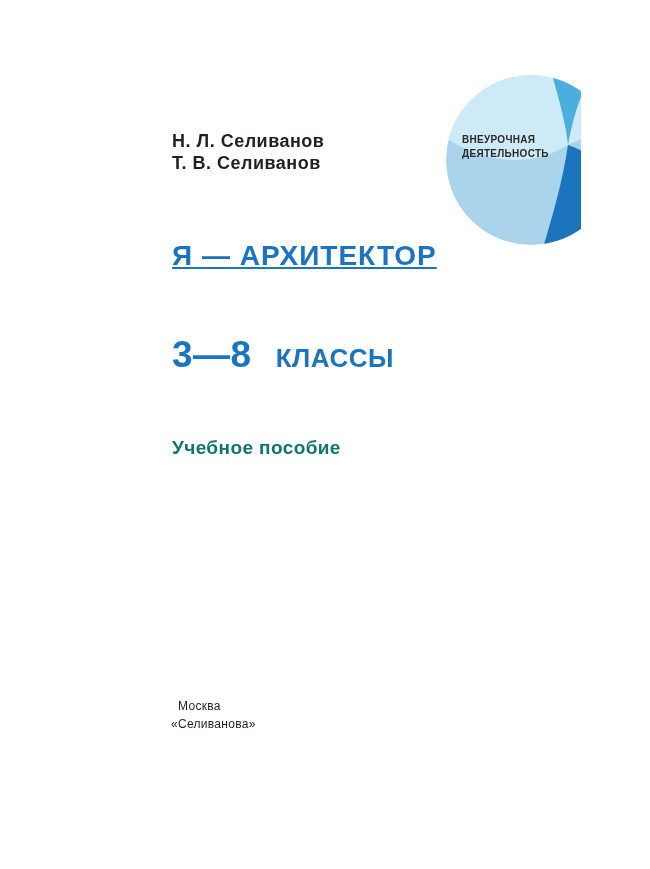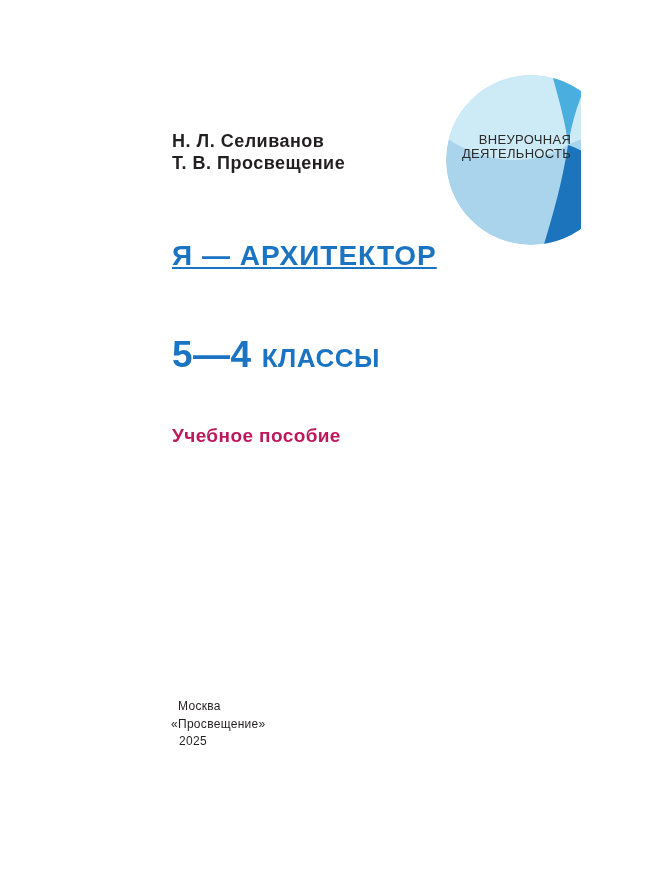--- a/index.html
+++ b/index.html
@@ -14,36 +14,36 @@
     position:absolute;left:172px;top:130px;
     font-size:18px;font-weight:700;line-height:22px;
     letter-spacing:0.5px;color:#231f20;
   }
   .logo{
     position:absolute;left:446px;top:75px;width:170px;height:170px;
   }
   .logo svg{display:block;width:170px;height:170px;}
   .badge-text{
     position:absolute;left:16px;top:58px;
-    font-size:13px;font-weight:400;line-height:13.5px;
-    letter-spacing:0.3px;color:#2b2a29;white-space:nowrap;text-align:right;
+    font-size:10px;font-weight:700;line-height:13.5px;
+    letter-spacing:0.3px;color:#2b2a29;white-space:nowrap;
   }
   .title{
     position:absolute;left:172px;top:240px;
     font-size:28px;font-weight:700;letter-spacing:1px;
     color:#1a74c1;white-space:nowrap;text-decoration:underline;
   }
   .grade{
     position:absolute;left:172px;top:334px;white-space:nowrap;color:#1a74c1;
   }
   .grade-range{font-size:37px;font-weight:700;letter-spacing:0.5px;}
-  .grade-word{font-size:26px;font-weight:700;margin-left:10px;letter-spacing:0.5px;}
+  .grade-word{font-size:26px;font-weight:700;margin-left:24px;letter-spacing:0.5px;}
   .subtitle{
-    position:absolute;left:172px;top:425px;
-    font-size:19px;font-weight:700;letter-spacing:0.4px;color:#be185d;
+    position:absolute;left:172px;top:437px;
+    font-size:19px;font-weight:700;letter-spacing:0.4px;color:#0f766e;
   }
   .edition{
     position:absolute;left:172px;top:542px;
     font-size:16px;font-style:italic;font-weight:400;
     word-spacing:6px;letter-spacing:0.6px;color:#1d1d1b;
   }
   .imprint{
     position:absolute;left:171px;top:698px;
     font-size:12px;font-weight:500;line-height:17.5px;
     letter-spacing:0.3px;color:#231f20;
@@ -51,21 +51,21 @@
   .imprint .indent-sm{padding-left:7px;}
   .imprint .indent-md{padding-left:8px;}
 </style>
 </head>
 <body>
 
 <div class="page">
 
   <div class="authors">
     <div>Н. Л. Селиванов</div>
-    <div>Т. В. Просвещение</div>
+    <div>Т. В. Селиванов</div>
   </div>
 
   <div class="logo">
     <span>
       <svg viewBox="0 0 170 170" xmlns="http://www.w3.org/2000/svg" aria-hidden="true">
         <defs>
           <clipPath id="logo-clip">
               <circle cx="85" cy="85" r="85"></circle>
             </clipPath>
         </defs>
@@ -79,25 +79,24 @@
     </span>
     <div class="badge-text">
       <div>ВНЕУРОЧНАЯ</div>
       <div>ДЕЯТЕЛЬНОСТЬ</div>
     </div>
   </div>
 
   <div class="title">Я — АРХИТЕКТОР</div>
 
   <div class="grade">
-    <span class="grade-range">5—4</span><span class="grade-word">КЛАССЫ</span>
+    <span class="grade-range">3—8</span><span class="grade-word">КЛАССЫ</span>
   </div>
 
   <div class="subtitle">Учебное пособие</div>
 
 
   <div class="imprint">
     <div class="indent-sm">Москва</div>
-    <div>«Просвещение»</div>
-    <div class="indent-md">2025</div>
+    <div>«Селиванова»</div>
   </div>
 
 </div>
 
 </body></html>

